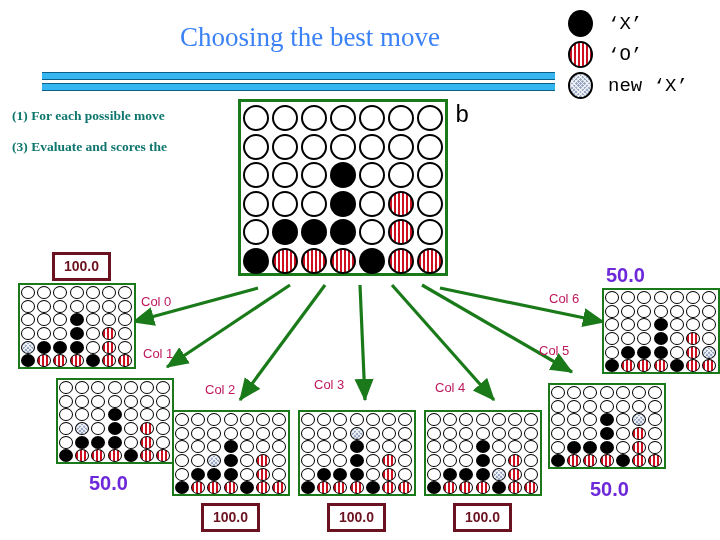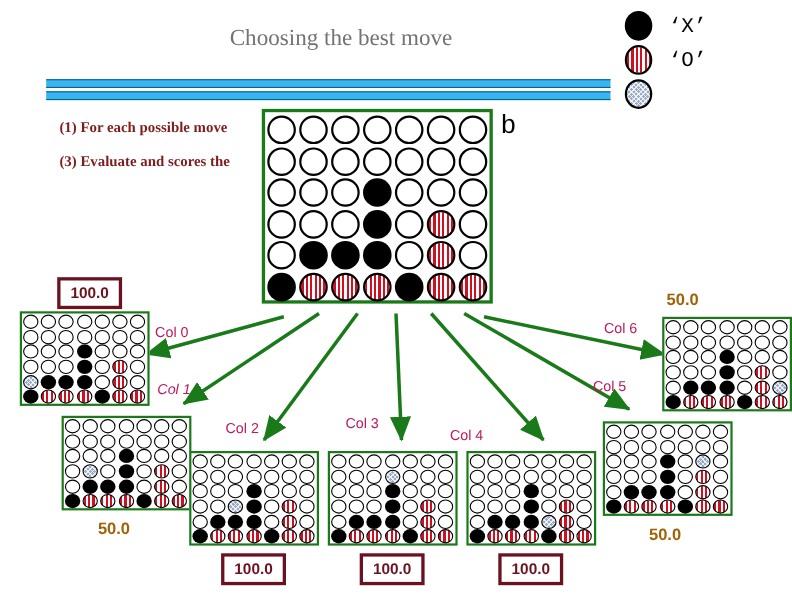--- a/index.html
+++ b/index.html
@@ -12,45 +12,44 @@
     overflow: hidden;
     font-family: "Liberation Serif", serif;
   }
   .abs { position: absolute; }
 
   
   #title {
     left: 100px; top: 22px; width: 420px;
     text-align: center;
     font-family: "Liberation Serif", serif;
-    font-size: 21px;
-    color: #737373;
+    font-size: 27px;
+    color: #3b82f6;
     white-space: nowrap;
   }
 
   
   #rule-wrap { left: 42px; top: 72px; width: 513px; }
   .rule-line {
     height: 6px;
     background: #35b6f0;
     border-top: 1px solid #0c5f86;
     border-bottom: 1px solid #0c5f86;
   }
   .rule-gap { height: 3px; background: #ffffff; }
 
   
   #steps { left: 12px; top: 108px; width: 226px; }
   .step {
     font-family: "Liberation Serif", serif;
     font-weight: bold;
     font-size: 13.5px;
-    color: #7f1d1d;
+    color: #0f766e;
     margin-bottom: 14px;
     line-height: 1.25;
-    margin-left: 42px;
   }
   .step .cont { display: block; padding-left: 24px; }
 
   
   #legend { left: 566px; top: 8px; }
   .legend-row {
     display: flex; align-items: center;
     height: 31px;
   }
   .legend-swatch { width: 28px; display: flex; justify-content: center; }
@@ -121,23 +120,23 @@
     color: #6b1220;
     font-family: "Liberation Sans", sans-serif;
     font-size: 14px;
     font-weight: bold;
     text-align: right;
     padding: 3px 9px 4px;
     box-sizing: border-box;
     white-space: nowrap;
   }
   .score-green {
-    color: #a16207;
+    color: #6d28d9;
     font-family: "Liberation Sans", sans-serif;
-    font-size: 15px;
+    font-size: 20px;
     font-weight: bold;
     white-space: nowrap;
   }
 
   
   .col-label {
     font-family: "Liberation Sans", sans-serif;
     font-size: 13px;
     color: #be185d;
     white-space: nowrap;
@@ -178,20 +177,21 @@
   <div class="legend-row">
     <span class="legend-swatch">
       <span class="disc lg-disc d-o"></span>
     </span>
     <span class="legend-text">‘O’</span>
   </div>
   <div class="legend-row">
     <span class="legend-swatch">
       <span class="disc lg-disc d-new"></span>
     </span>
+    <span class="legend-text">new ‘X’</span>
   </div>
 </div>
 
 <div class="abs" id="main-board">
     <div class="brow">
       <div class="cell">
         <span class="disc d-empty"></span>
       </div>
       <div class="cell">
         <span class="disc d-empty"></span>
@@ -626,21 +626,21 @@
       </div>
       <div class="cell">
         <span class="disc d-o"></span>
       </div>
       <div class="cell">
         <span class="disc d-o"></span>
       </div>
     </div>
   </div>
 <div class="abs score-green" style="left:89px; top:472px;">50.0</div>
-<div class="abs col-label" style="left:143px; top:346px;font-style:italic;">Col 1</div>
+<div class="abs col-label" style="left:143px; top:346px;">Col 1</div>
 
 <div class="abs mini sz-a" style="left:172px; top:410px;">
     <div class="brow">
       <div class="cell">
         <span class="disc d-empty"></span>
       </div>
       <div class="cell">
         <span class="disc d-empty"></span>
       </div>
       <div class="cell">
@@ -1061,21 +1061,21 @@
         <span class="disc d-o"></span>
       </div>
       <div class="cell">
         <span class="disc d-o"></span>
       </div>
     </div>
   </div>
 <div class="abs" style="left:453px; top:503px;">
   <div class="score-box">100.0</div>
 </div>
-<div class="abs col-label" style="left:409px; top:380px;margin-top:8px;">Col 4</div>
+<div class="abs col-label" style="left:435px; top:380px;">Col 4</div>
 
 <div class="abs mini sz-a" style="left:548px; top:383px;">
     <div class="brow">
       <div class="cell">
         <span class="disc d-empty"></span>
       </div>
       <div class="cell">
         <span class="disc d-empty"></span>
       </div>
       <div class="cell">

